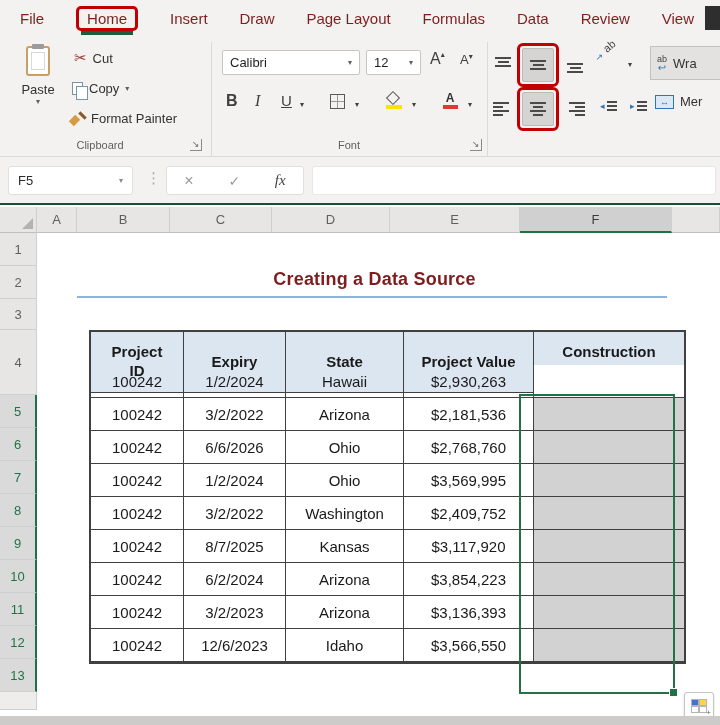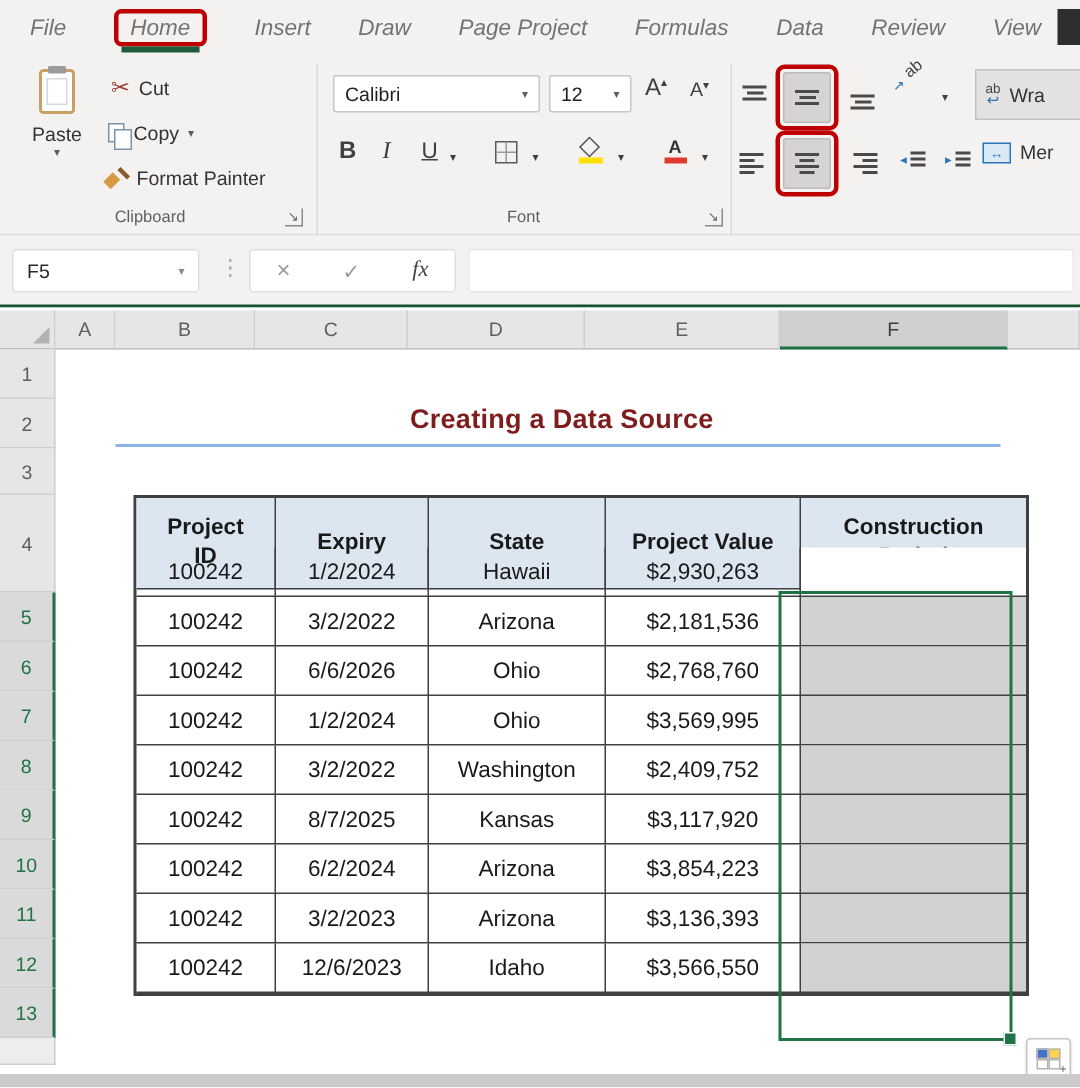--- a/index.html
+++ b/index.html
@@ -2,21 +2,21 @@
 <html><head>
 <meta charset="utf-8">
 <style>
   * { box-sizing: border-box; margin: 0; padding: 0; }
   html,body { width:720px; height:725px; font-family:"Liberation Sans", sans-serif; background:#fff; }
   #root { position:relative; width:720px; height:725px; overflow:hidden; background:#fff; }
 
   
   .tabbar { position:absolute; left:0; top:0; width:720px; height:36px; background:#f3f2f1;
             display:flex; align-items:center; justify-content:space-between; padding:0 26px 0 20px; }
-  .tab { font-size:15px; color:#737373; white-space:nowrap; cursor:default;font-style:italic; }
+  .tab { font-size:15px; color:#7f1d1d; white-space:nowrap; cursor:default; }
   .tab.active { position:relative; border:3px solid #c00000; border-radius:5px; padding:1px 8px; font-weight:400; }
   .tab.active::after { content:""; position:absolute; left:2px; right:2px; bottom:-7px; height:4px; background:#1d5c3c; }
   .dark-corner { position:absolute; left:705px; top:6px; width:15px; height:24px; background:#2e2e2e; }
 
   
   .ribbon { position:absolute; left:0; top:36px; width:720px; height:121px; background:#f3f2f1; border-bottom:1px solid #dddbd9; }
   .vsep { position:absolute; top:6px; height:140px; width:1px; background:#dcdad8; }
   .grouplabel { position:absolute; bottom:5px; font-size:11px; color:#605e5c; text-align:center; }
   .launcher { position:absolute; bottom:5px; width:12px; height:12px; font-size:9px; color:#6a6a6a;
               border-right:1px solid #8a8a8a; border-bottom:1px solid #8a8a8a; line-height:11px; text-align:center; }
@@ -143,21 +143,21 @@
 </head>
 <body>
 
 <div id="root">
 
   <div class="tabbar">
       <span class="tab">File</span>
       <span class="tab active">Home</span>
       <span class="tab">Insert</span>
       <span class="tab">Draw</span>
-      <span class="tab">Page Project</span>
+      <span class="tab">Page Layout</span>
       <span class="tab">Formulas</span>
       <span class="tab">Data</span>
       <span class="tab">Review</span>
       <span class="tab">View</span>
     </div>
   <div class="dark-corner"></div>
 
   <div class="ribbon">
 
     <div class="paste-btn">

